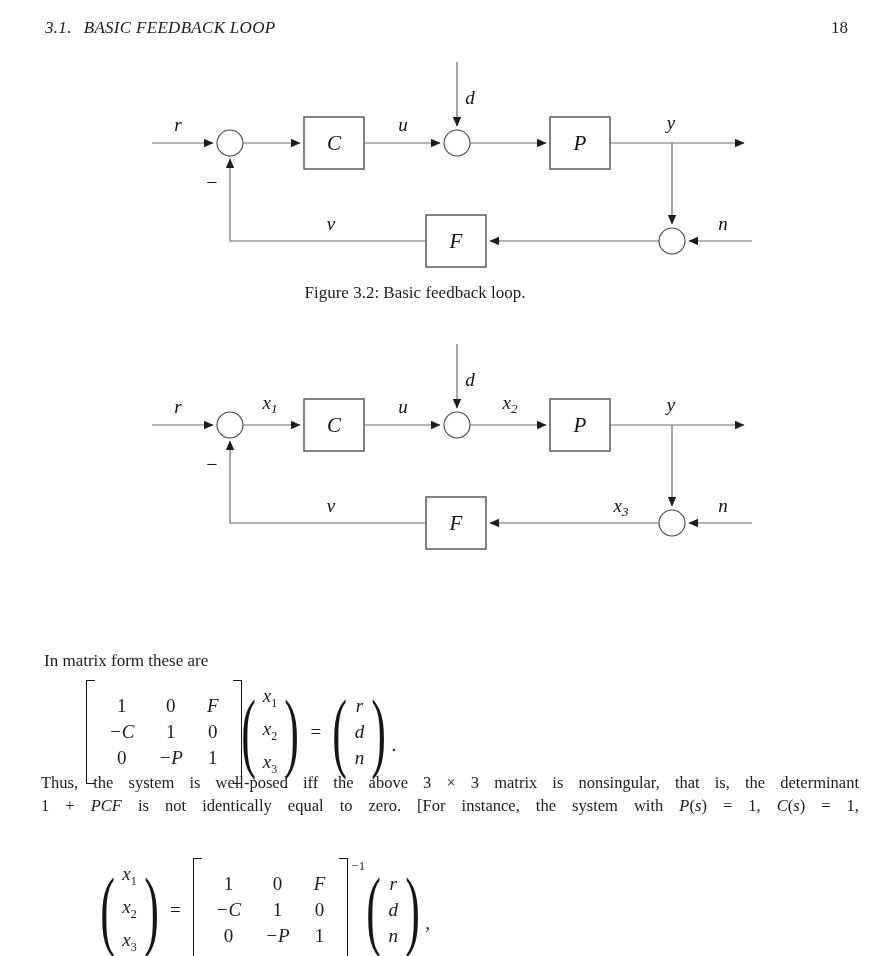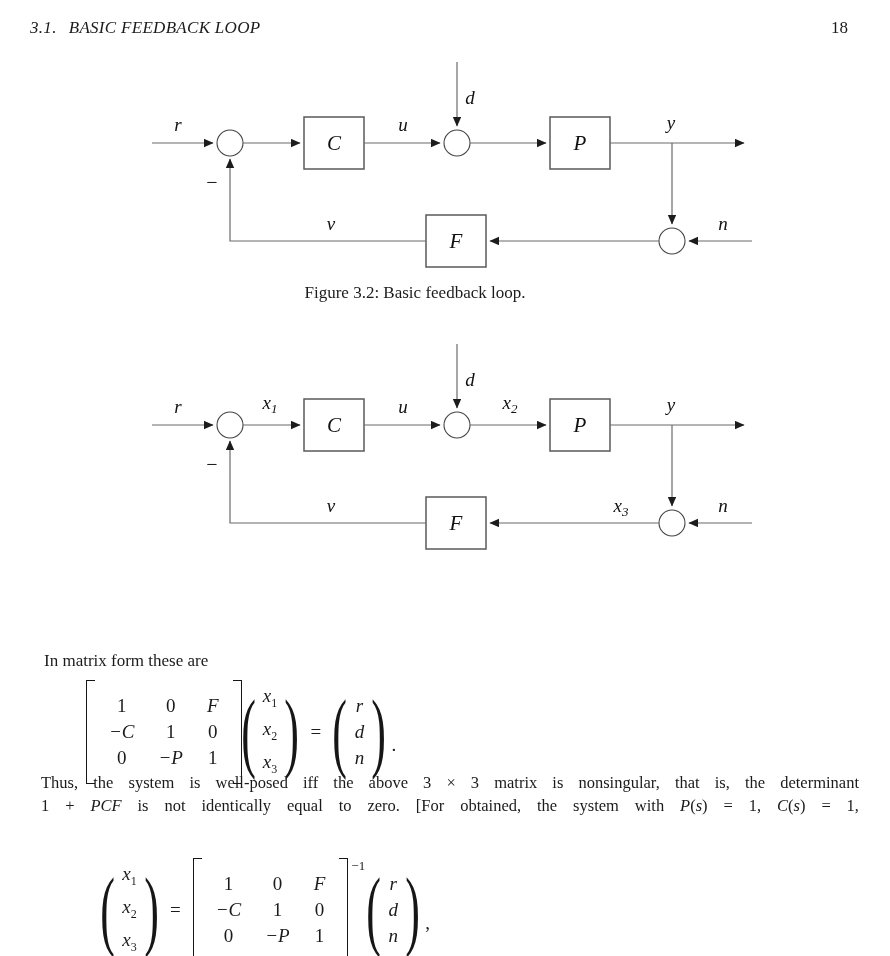--- a/index.html
+++ b/index.html
@@ -2,21 +2,21 @@
 <html><head>
 <meta charset="utf-8">
 <style>
   html,body { margin:0; padding:0; background:#ffffff; }
   .page {
     position:relative; width:890px; height:956px; background:#ffffff;
     font-family:"Liberation Serif","DejaVu Serif",serif; color:#1b1b1b;
     overflow:hidden;
   }
   
-  .hdr { position:absolute; top:18px; left:30px; right:42px; display:flex; justify-content:space-between; font-size:17px; }
+  .hdr { position:absolute; top:18px; left:45px; right:42px; display:flex; justify-content:space-between; font-size:17px; }
   .hdr .sec { font-style:italic; letter-spacing:0.3px; }
   .hdr .sec .num { margin-right:12px; }
   .hdr .pgnum { font-style:normal; }
 
   
   .fig-svg { position:absolute; left:0; width:890px; height:215px; }
   #fig32 { top:58px; } #fig33 { top:340px; }
   .caption { position:absolute; left:0; width:830px; text-align:center; font-size:17px; }
   #cap32 { top:283px; } #cap33 { top:565px; }
   svg line, svg polyline { stroke:#6b6b6b; stroke-width:1.2; fill:none; }
@@ -165,21 +165,21 @@
       <span class="cell it">r</span>
       <span class="cell it">d</span>
       <span class="cell it">n</span>
     </span>
     <span class="paren">)</span>
     <span class="term">.</span>
   </div>
 
   <div class="para">
     <div class="jline"><span>Thus, the system is well-posed iff the above 3 × 3 matrix is nonsingular, that is, the determinant</span></div>
-    <div class="jline"><span>1 + </span><i>PCF</i><span> is not identically equal to zero. [For obtained, the system with </span><i>P</i><span>(</span><i>s</i><span>) = 1, </span><i>C</i><span>(</span><i>s</i><span>) = 1,</span></div>
+    <div class="jline"><span>1 + </span><i>PCF</i><span> is not identically equal to zero. [For instance, the system with </span><i>P</i><span>(</span><i>s</i><span>) = 1, </span><i>C</i><span>(</span><i>s</i><span>) = 1,</span></div>
   </div>
 
   <div id="eq2" class="eq">
     <span class="paren">(</span>
     <span class="vec">
       <span class="cell it"><span>x</span><sub>1</sub></span>
       <span class="cell it"><span>x</span><sub>2</sub></span>
       <span class="cell it"><span>x</span><sub>3</sub></span>
     </span>
     <span class="paren">)</span>

